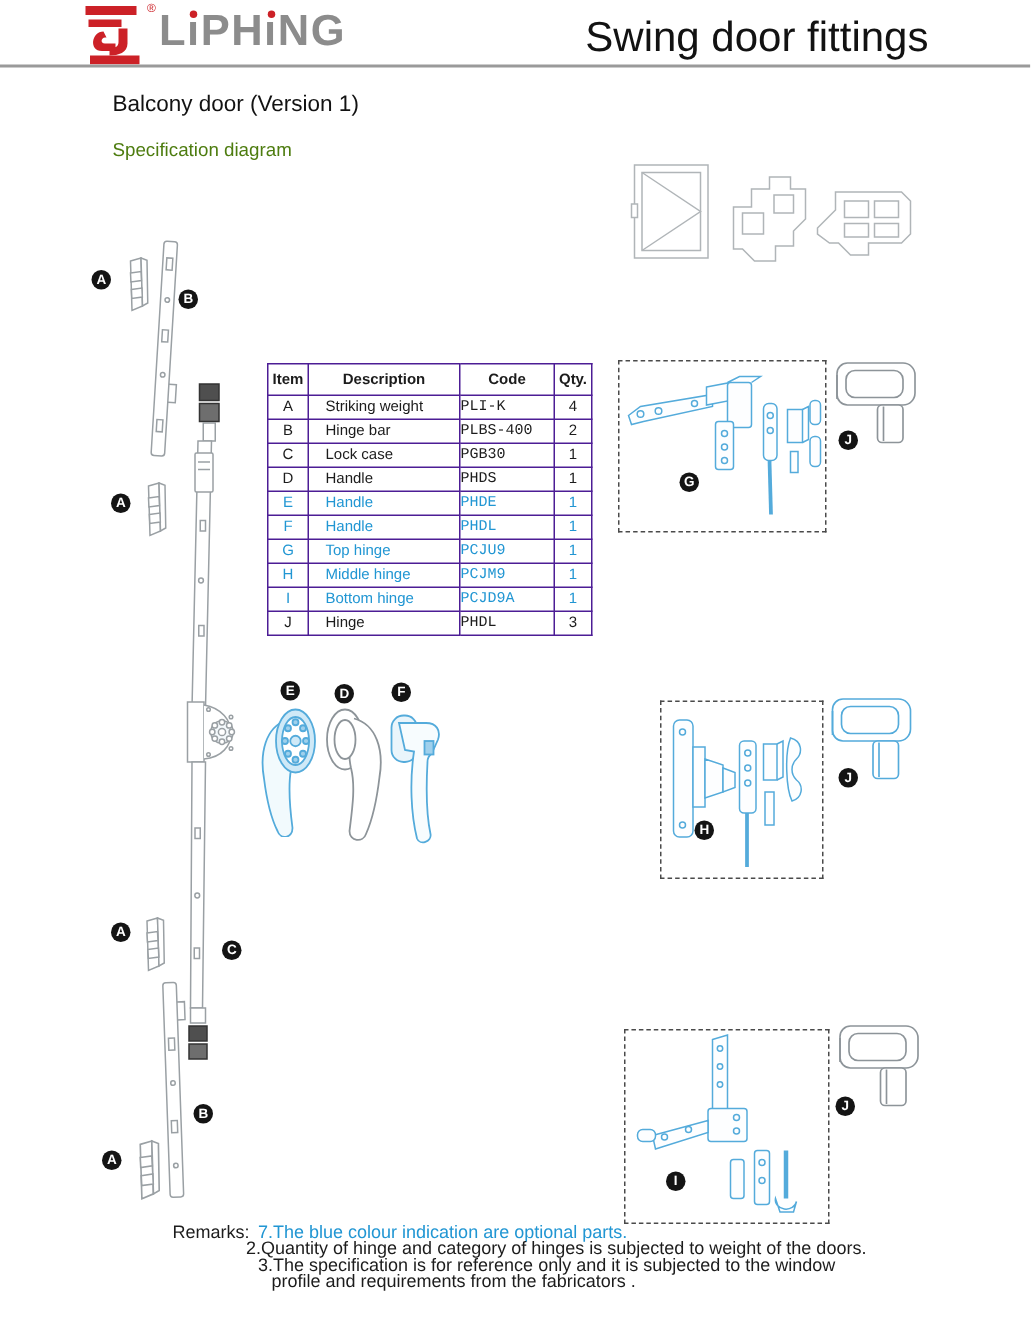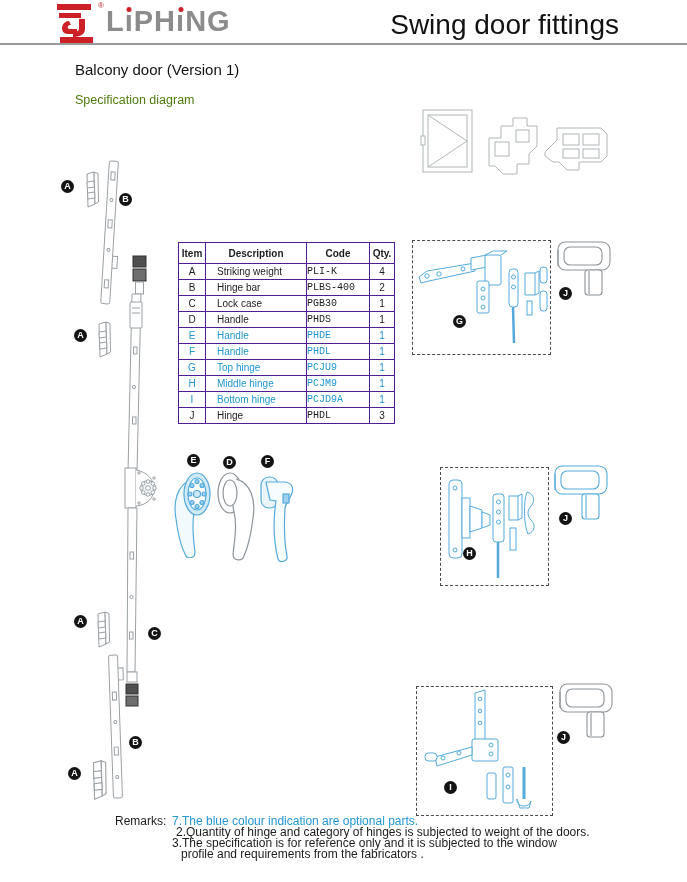--- a/index.html
+++ b/index.html
@@ -438,17 +438,17 @@
   <div class="lbl" style="left:68px;  top:767px;">A</div>
   <div class="lbl" style="left:453px; top:315px;">G</div>
   <div class="lbl" style="left:559px; top:287px;">J</div>
   <div class="lbl" style="left:463px; top:547px;">H</div>
   <div class="lbl" style="left:559px; top:512px;">J</div>
   <div class="lbl" style="left:444px; top:781px;">I</div>
   <div class="lbl" style="left:557px; top:731px;">J</div>
 
   <div class="rem" style="left:115px; top:814px;">Remarks:</div>
   <div class="rem blue" style="left:172px; top:814px;">7.The blue colour indication are optional parts.</div>
-  <div class="rem" style="left:176px; top:825px;">2.Quantity of hinge and category of hinges is subjected to weight of the doors.</div>
+  <div class="rem" style="left:164px; top:825px;">2.Quantity of hinge and category of hinges is subjected to weight of the doors.</div>
   <div class="rem" style="left:172px; top:836px;">3.The specification is for reference only and it is subjected to the window</div>
   <div class="rem" style="left:181px; top:847px;">profile and requirements from the fabricators .</div>
 
 </div>
 
 </body></html>

